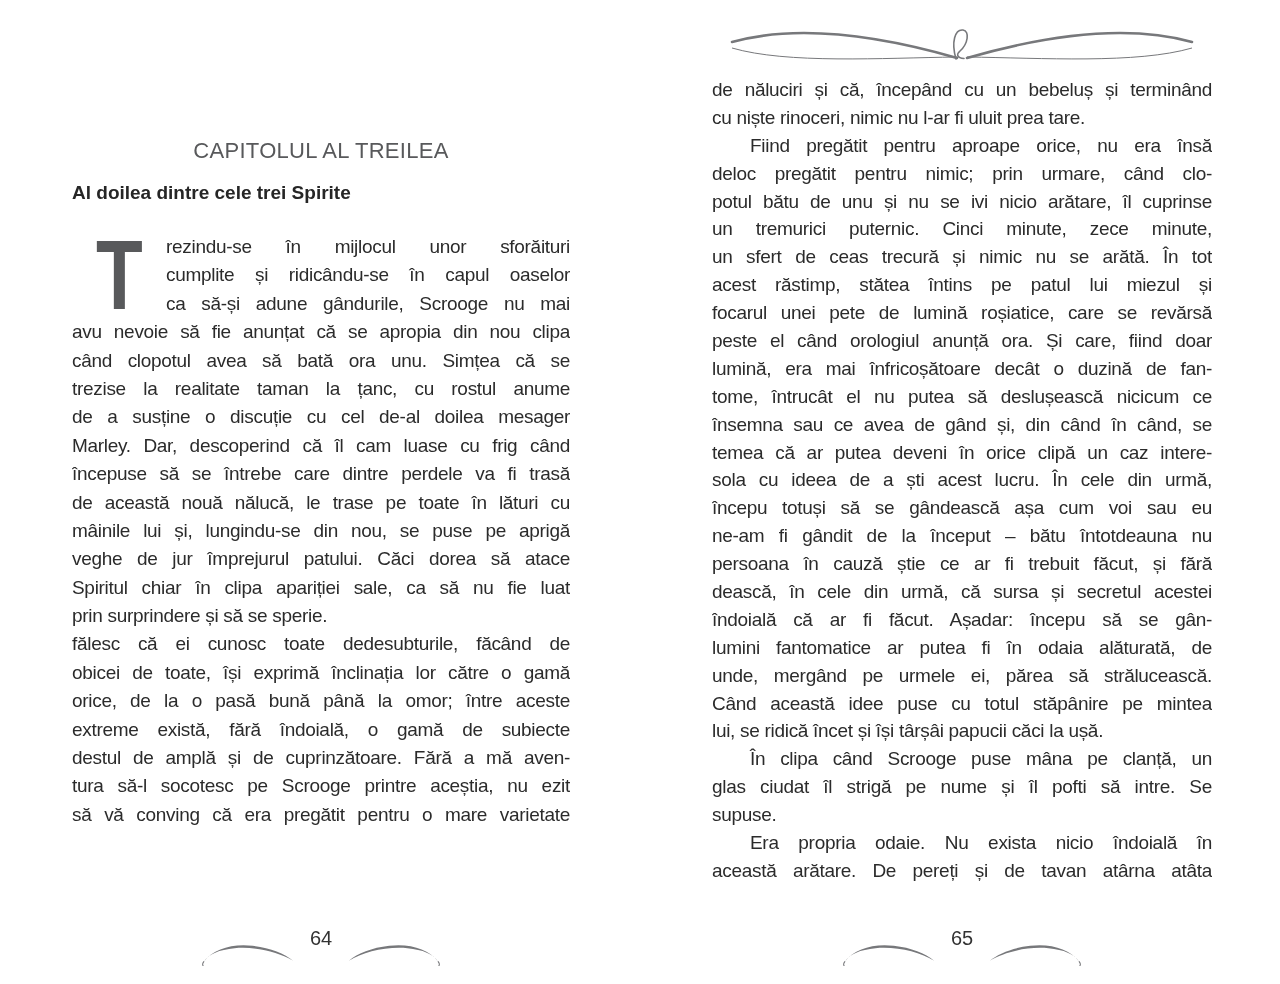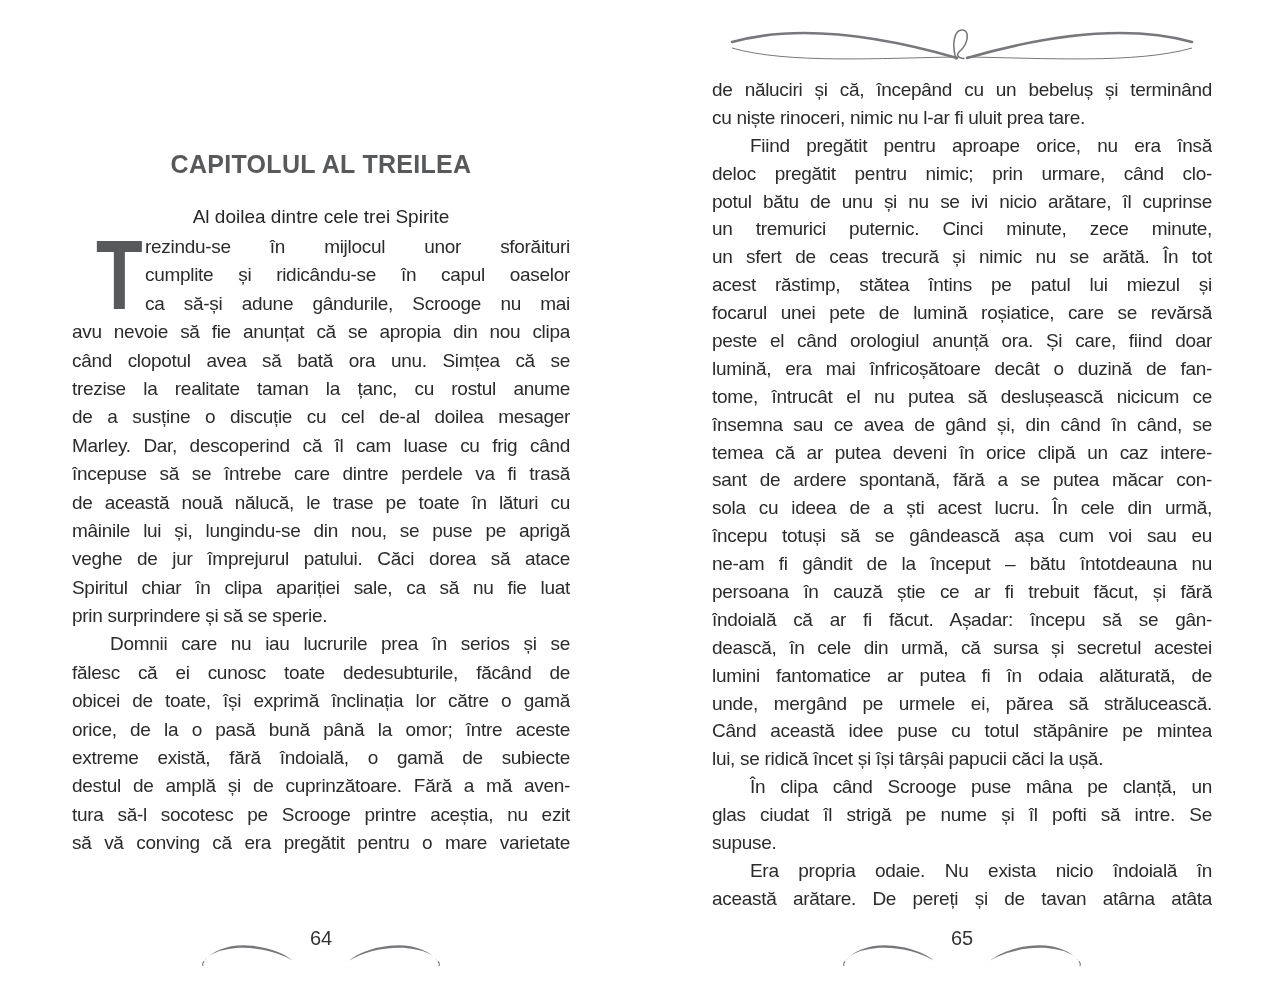--- a/index.html
+++ b/index.html
@@ -6,44 +6,43 @@
   .spread {
     position:relative; width:1280px; height:984px; background:var(--paper,#ffffff);
     font-family:"Liberation Sans", sans-serif; overflow:hidden;
   }
   .page { position:absolute; top:0; height:984px; }
   .page.left  { left:72px;  width:498px; }
   .page.right { left:712px; width:500px; }
 
   .chapter-title {
     position:absolute; top:138px; left:0; width:100%;
-    text-align:center; font-size:25px; font-weight:bold;
-    letter-spacing:0.3px; color:var(--title,#58595b);margin-top:12px;
+    text-align:center; font-size:22px; font-weight:normal;
+    letter-spacing:0.3px; color:var(--title,#58595b);
   }
   .chapter-subtitle {
     position:absolute; top:182px; left:0; width:100%;
-    text-align:center; font-size:19px; font-weight:normal;
+    font-size:19px; font-weight:bold;
     color:var(--subtitle,#262626);
-    margin-top:24px;
   }
 
   .body-block { position:absolute; left:0; width:100%; }
   .page.left  .body-block { top:233px; }
   .page.right .body-block { top:76px; }
 
   .para { position:relative; }
   .line {
     font-size:19px; letter-spacing:-0.3px; color:var(--body,#2b2b2b);
     text-align:justify; text-align-last:justify;
     height:28.4px; line-height:28.4px; overflow:hidden;
   }
   .page.right .line { height:27.9px; line-height:27.9px; }
   .line.end    { text-align-last:left; }
   .line.indent { text-indent:38px; }
-  .line.dc     { margin-left:73px; }
+  .line.dc     { margin-left:94px; }
 
   .dropcap {
     position:absolute; left:24px; top:0;
     font-size:98px; line-height:84px; font-weight:bold;
     color:var(--dropcap,#58595b);
     transform:scaleX(0.78); transform-origin:left top;
   }
 
   .ornament-top {
     position:absolute; top:22px; left:50%; transform:translateX(-50%);
@@ -83,21 +82,20 @@
           <div class="line">de a susține o discuție cu cel de-al doilea mesager</div>
           <div class="line">Marley. Dar, descoperind că îl cam luase cu frig când</div>
           <div class="line">începuse să se întrebe care dintre perdele va fi trasă</div>
           <div class="line">de această nouă nălucă, le trase pe toate în lături cu</div>
           <div class="line">mâinile lui și, lungindu-se din nou, se puse pe aprigă</div>
           <div class="line">veghe de jur împrejurul patului. Căci dorea să atace</div>
           <div class="line">Spiritul chiar în clipa apariției sale, ca să nu fie luat</div>
           <div class="line end">prin surprindere și să se sperie.</div>
         </div>
         <div class="para">
-          <div class="line indent">Domnii care nu iau lucrurile prea în serios și se</div>
           <div class="line">fălesc că ei cunosc toate dedesubturile, făcând de</div>
           <div class="line">obicei de toate, își exprimă înclinația lor către o gamă</div>
           <div class="line">orice, de la o pasă bună până la omor; între aceste</div>
           <div class="line">extreme există, fără îndoială, o gamă de subiecte</div>
           <div class="line">destul de amplă și de cuprinzătoare. Fără a mă aven-</div>
           <div class="line">tura să-l socotesc pe Scrooge printre aceștia, nu ezit</div>
           <div class="line">să vă conving că era pregătit pentru o mare varietate</div>
         </div>
       </div>
 
@@ -134,27 +132,26 @@
           <div class="line">potul bătu de unu și nu se ivi nicio arătare, îl cuprinse</div>
           <div class="line">un tremurici puternic. Cinci minute, zece minute,</div>
           <div class="line">un sfert de ceas trecură și nimic nu se arătă. În tot</div>
           <div class="line">acest răstimp, stătea întins pe patul lui miezul și</div>
           <div class="line">focarul unei pete de lumină roșiatice, care se revărsă</div>
           <div class="line">peste el când orologiul anunță ora. Și care, fiind doar</div>
           <div class="line">lumină, era mai înfricoșătoare decât o duzină de fan-</div>
           <div class="line">tome, întrucât el nu putea să deslușească nicicum ce</div>
           <div class="line">însemna sau ce avea de gând și, din când în când, se</div>
           <div class="line">temea că ar putea deveni în orice clipă un caz intere-</div>
-          <div class="line">sant de ardere spontană, fără a se putea măcar con-</div>
           <div class="line">sola cu ideea de a ști acest lucru. În cele din urmă,</div>
           <div class="line">începu totuși să se gândească așa cum voi sau eu</div>
           <div class="line">ne-am fi gândit de la început – bătu întotdeauna nu</div>
           <div class="line">persoana în cauză știe ce ar fi trebuit făcut, și fără</div>
+          <div class="line">dească, în cele din urmă, că sursa și secretul acestei</div>
           <div class="line">îndoială că ar fi făcut. Așadar: începu să se gân-</div>
-          <div class="line">dească, în cele din urmă, că sursa și secretul acestei</div>
           <div class="line">lumini fantomatice ar putea fi în odaia alăturată, de</div>
           <div class="line">unde, mergând pe urmele ei, părea să strălucească.</div>
           <div class="line">Când această idee puse cu totul stăpânire pe mintea</div>
           <div class="line end">lui, se ridică încet și își târșâi papucii căci la ușă.</div>
         </div>
         <div class="para">
           <div class="line indent">În clipa când Scrooge puse mâna pe clanță, un</div>
           <div class="line">glas ciudat îl strigă pe nume și îl pofti să intre. Se</div>
           <div class="line end">supuse.</div>
         </div>

